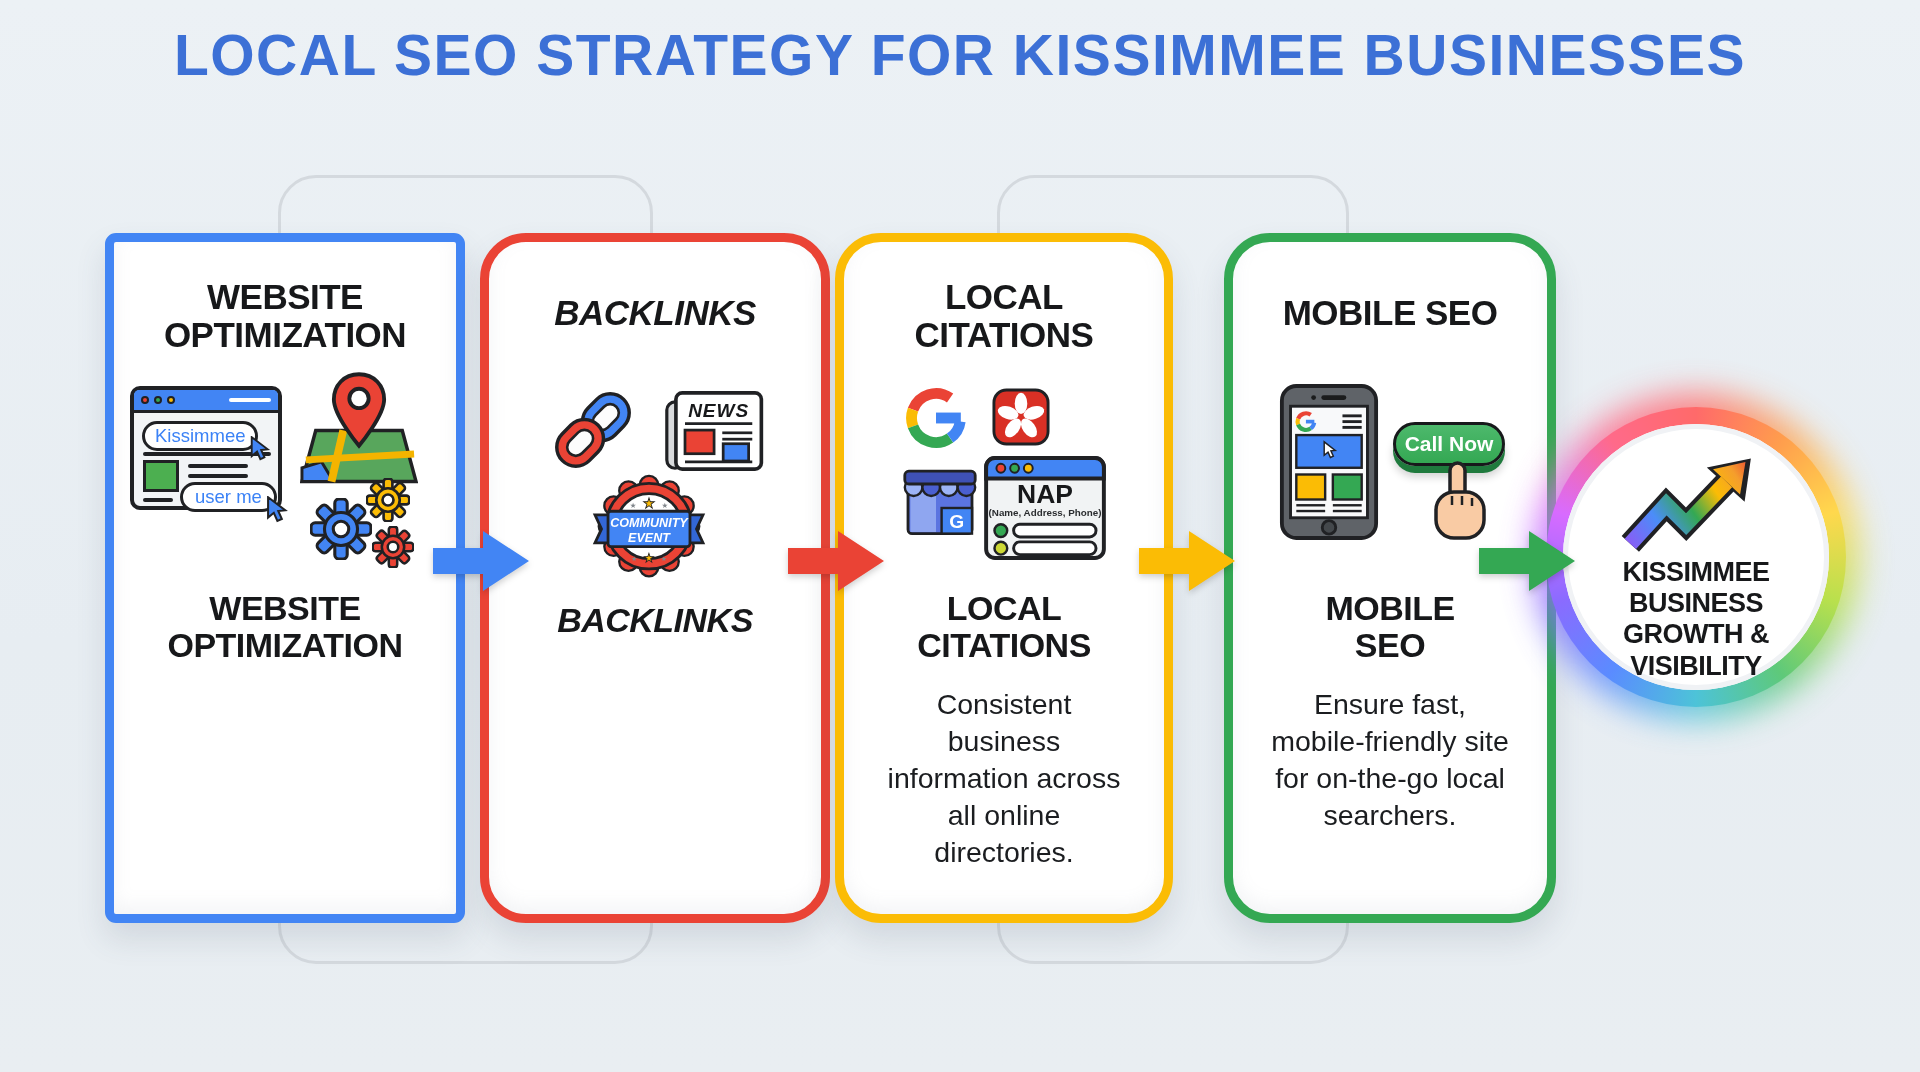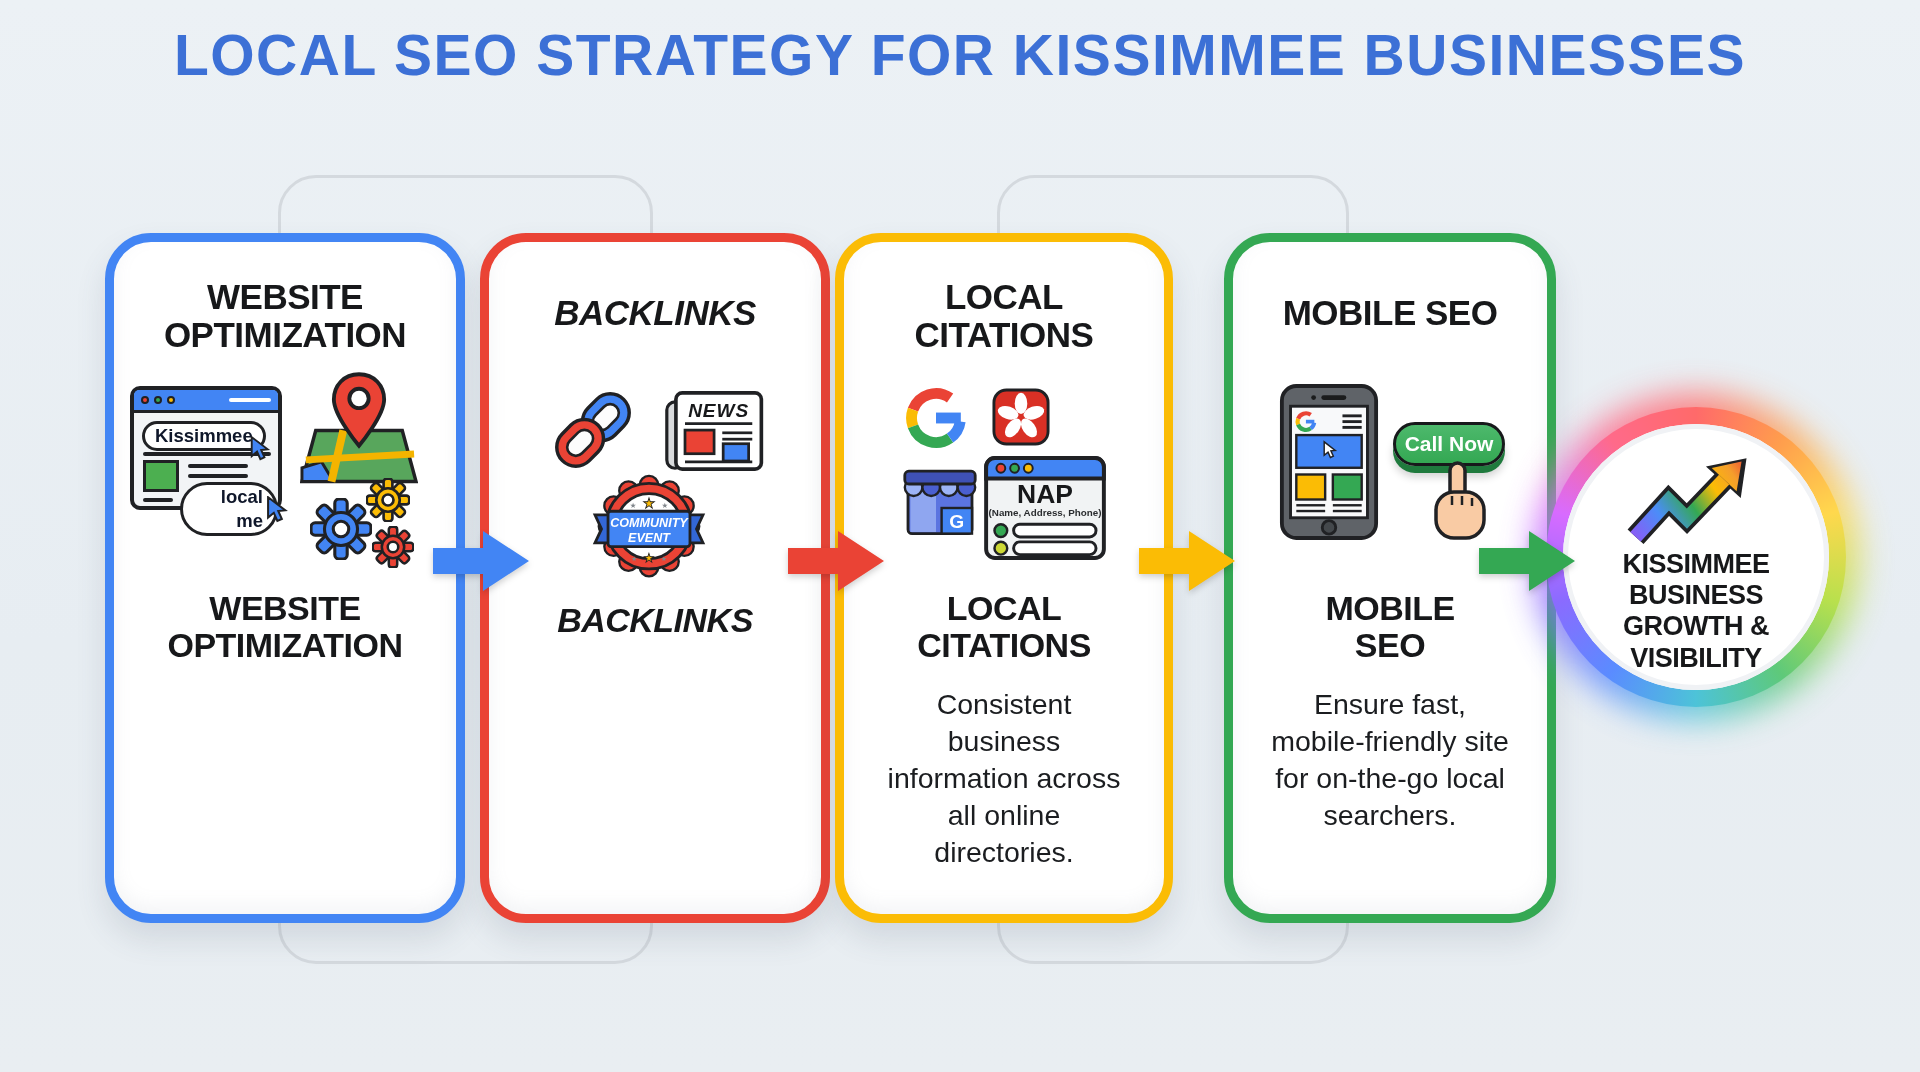--- a/index.html
+++ b/index.html
@@ -9,21 +9,21 @@
   .title{position:absolute;top:22px;left:0;width:100%;margin:0;text-align:center;
          font-size:57px;font-weight:700;letter-spacing:1.5px;color:#3c70d6;}
   
   .bracket{position:absolute;top:175px;height:783px;border:3px solid #d4d9de;border-radius:38px;background:transparent;}
   .bracket-1{left:278px;width:369px;}
   .bracket-2{left:997px;width:346px;}
   
   .card{position:absolute;top:233px;height:672px;background:#ffffff;border:9px solid #888;
         border-radius:46px;z-index:2;
         box-shadow:0 16px 30px rgba(70,85,105,.14), inset 0 -8px 18px rgba(140,150,165,.10);}
-  .card-1{left:105px;width:342px;}
+  .card-1{left:105px;width:342px;border-radius:11px;}
   .card-2{left:480px;width:332px;}
   .card-3{left:835px;width:320px;}
   .card-4{left:1224px;width:314px;}
   .card h2{position:absolute;top:36px;left:14px;right:14px;margin:0;text-align:center;
            font-size:35px;line-height:1.08;font-weight:700;color:#17181a;letter-spacing:-.5px;}
   .card-2 h2,.card-4 h2{top:52px;}
   .card h3{position:absolute;top:348px;left:14px;right:14px;margin:0;text-align:center;
            font-size:34px;line-height:1.1;font-weight:700;color:#17181a;letter-spacing:-.5px;}
   .card-2 h3{top:360px;}
   .card-4 h3{left:70px;right:70px;}
@@ -34,21 +34,21 @@
   .illo{position:absolute;top:140px;left:0;right:0;height:198px;}
   .illo *{box-sizing:border-box;}
   
   .browser{position:absolute;left:16px;top:4px;width:152px;height:124px;background:#f2f4f6;
            border:4px solid #202124;border-radius:10px;}
   .browser-bar{height:23px;background:#4285f4;border-bottom:3px solid #202124;border-radius:5px 5px 0 0;
                display:flex;align-items:center;gap:5px;padding:0 7px;}
   .bdot{width:8px;height:8px;border-radius:50%;border:2px solid #202124;}
   .bline{margin-left:auto;width:42px;height:4px;background:#fff;border-radius:2px;}
   .pill{position:absolute;background:#fff;border:3.5px solid #202124;border-radius:999px;
-        font-weight:700;color:#0f172a;text-align:right;}
+        font-weight:400;color:#3b82f6;text-align:left;}
   .pill-search{left:8px;top:31px;font-size:18.5px;padding:0 10px;line-height:24px;}
   .pill-near{left:46px;top:92px;font-size:18.5px;padding:0 12px;line-height:24px;background:#fff;}
   .uline{position:absolute;background:#202124;border-radius:2px;height:3.5px;}
   .greensq{position:absolute;left:9px;top:70px;width:36px;height:32px;background:#4caf50;border:3px solid #202124;}
   .cursor{position:absolute;z-index:3;}
   
   .ic{position:absolute;}
   
   .callnow{position:absolute;left:160px;top:40px;width:112px;height:44px;border:3px solid #17191b;
            border-radius:26px;background:linear-gradient(#4db96c,#34a853);display:flex;align-items:center;
@@ -60,21 +60,21 @@
   .arrow-1{left:433px;} .arrow-2{left:788px;} .arrow-3{left:1139px;} .arrow-4{left:1479px;}
   
   .result{position:absolute;left:1546px;top:407px;width:300px;height:300px;z-index:4;}
   .result-glow,.result-ring{position:absolute;border-radius:50%;
      background:conic-gradient(from 0deg,#ff6a6a,#ff9d4d,#ffd84d,#b8e04d,#5ec97a,#4dc3d8,#5a8cff,#8a6bff,#d86bff,#ff6a8a,#ff6a6a);}
   .result-glow{inset:-14px;filter:blur(16px);opacity:.8;}
   .result-ring{inset:0;}
   .result-inner{position:absolute;inset:17px;background:#fff;border-radius:50%;
                 box-shadow:inset 0 0 0 5px #f0f2f5;display:flex;flex-direction:column;align-items:center;}
   .result-inner svg{margin-top:30px;}
-  .result-text{width:218px;margin:2px 0 16px;text-align:center;font-size:27px;line-height:1.16;
+  .result-text{width:218px;margin:2px 0 8px;text-align:center;font-size:27px;line-height:1.16;
                font-weight:700;color:#17181a;letter-spacing:-.5px;}
 </style>
 </head>
 <body>
 
 <div class="canvas">
 
   <h1 class="title" style="color: rgb(60, 112, 214);">LOCAL SEO STRATEGY FOR KISSIMMEE BUSINESSES</h1>
 
   <div class="bracket bracket-1"></div>
@@ -89,21 +89,21 @@
           <span class="bdot" style="background:#34a853"></span>
           <span class="bdot" style="background:#fbbc05"></span>
           <span class="bline"></span>
         </div>
         <span class="pill pill-search">Kissimmee</span>
         <span class="uline" style="left:9px;top:62px;width:128px"></span>
         <span class="greensq"></span>
         <span class="uline" style="left:54px;top:74px;width:60px"></span>
         <span class="uline" style="left:54px;top:84px;width:60px"></span>
         <span class="uline" style="left:9px;top:108px;width:30px"></span>
-        <span class="pill pill-near">local me</span>
+        <span class="pill pill-near">user me</span>
       </div>
       <svg class="cursor" style="left:134px;top:54px" width="24" height="26" viewBox="0 0 20 22">
         <path d="M3,1 L3,17 L7.5,13.2 L10.3,19.6 L13.8,18 L11,11.8 L16.5,11.2 Z" fill="#4285f4" stroke="#202124" stroke-width="1.6"></path>
       </svg>
       <svg class="cursor" style="left:150px;top:114px" width="26" height="28" viewBox="0 0 20 22">
         <path d="M3,1 L3,17 L7.5,13.2 L10.3,19.6 L13.8,18 L11,11.8 L16.5,11.2 Z" fill="#4285f4" stroke="#202124" stroke-width="1.6"></path>
       </svg>
       <svg class="ic" style="left:186px;top:44px" width="118" height="60" viewBox="0 0 120 60">
         <polygon points="16,4 104,4 118,56 2,56" fill="#58a65c" stroke="#202124" stroke-width="3.5"></polygon>
         <polygon points="2,56 34,56 22,36 2,42" fill="#4285f4" stroke="#202124" stroke-width="3"></polygon>

